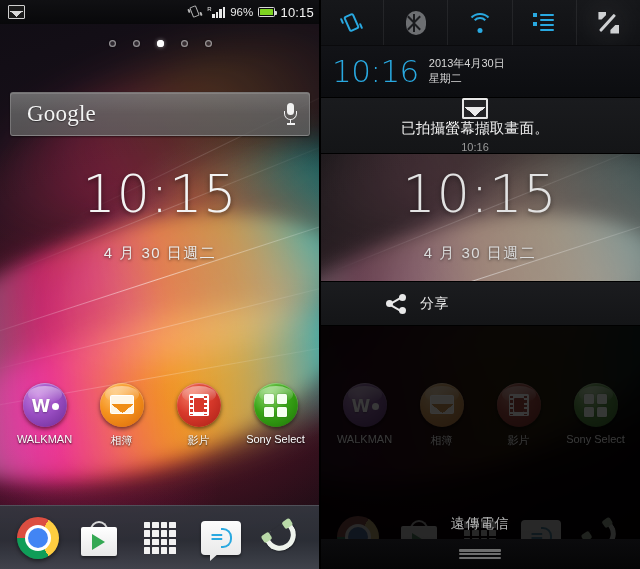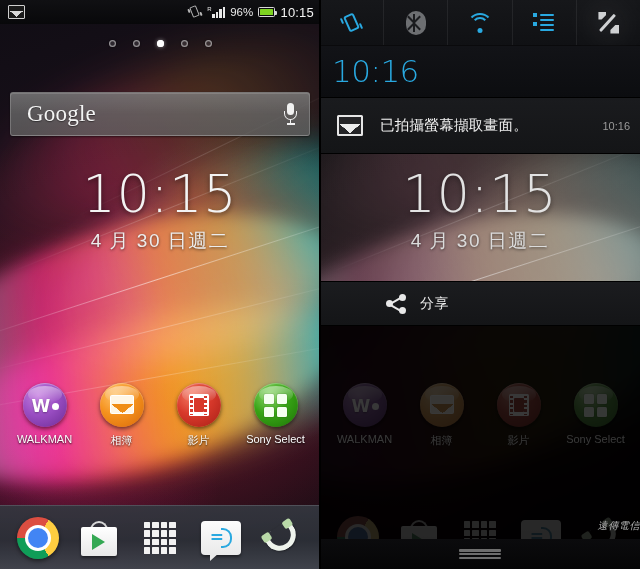--- a/index.html
+++ b/index.html
@@ -116,21 +116,21 @@
   .ic-mic .base{ position:absolute; left:2.5px; top:20.6px; width:8px; height:1.8px; background:#f0f0f0; }
 
   
   .clockw { position:absolute; left:0; top:168px; width:100%; text-align:center; z-index:20; }
   .clockw .t {
     font-size:52px; font-weight:300; color:#f3f3f3; line-height:1;
     letter-spacing:1px; text-shadow:0 2px 5px rgba(0,0,0,.55);
     font-family:"DejaVu Sans", sans-serif;
   }
   .clockw .d {
-    margin-top:8px; font-size:19px; color:#ececec; letter-spacing:1.5px;
+    margin-top:24px; font-size:15px; color:#ececec; letter-spacing:1.5px;
     text-shadow:0 1px 3px rgba(0,0,0,.6);
   }
 
   
   .approw {
     position:absolute; left:0; top:383px; width:100%; z-index:20;
     display:flex; justify-content:space-around; padding:0 6px;
   }
   .app { width:72px; display:flex; flex-direction:column; align-items:center; gap:6px; }
   .app .lbl { font-size:11px; color:#fdfdfd; text-shadow:0 1px 2px rgba(0,0,0,.85); white-space:nowrap; }
@@ -289,21 +289,21 @@
   .nhead .dates span { font-size:11px; color:#d8d8d8; line-height:1.25; }
   .clearbtn { margin-left:auto; padding:8px 18px; font-size:13px; color:#f0f0f0;
               background:linear-gradient(180deg,#3a3c40 0%,#2a2c30 100%);
               border:1px solid #4a4c50; border-radius:2px; cursor:pointer;
               box-shadow:inset 0 1px 0 rgba(255,255,255,.08); }
 
   
   .notif { position:absolute; left:0; top:98px; width:100%; height:56px; z-index:40;
            display:flex; align-items:center; padding:0 10px 0 0;
            background:linear-gradient(180deg,#1a1b1e 0%,#141517 100%);
-           border-bottom:1px solid #000; }
+           border-bottom:1px solid #000;flex-direction:column; }
   .notif .iconbox { width:60px; display:flex; align-items:center; justify-content:center; }
   .ic-photo-n { width:26px; height:21px; border:2px solid #e6e6e6; border-radius:1.5px;
                 position:relative; overflow:hidden; background:#242427; }
   .ic-photo-n::after{ content:""; position:absolute; left:1px; bottom:1px; width:20px; height:9px;
       background:
         linear-gradient(to top right, transparent 46%, #ececec 47%) no-repeat left bottom/11px 9px,
         linear-gradient(to top left, transparent 46%, #ececec 47%) no-repeat right bottom/11px 9px;}
   .notif .ntext { flex:1; font-size:14.5px; color:#f2f2f2; letter-spacing:.3px; }
   .notif .ntime { font-size:11px; color:#9a9a9a; }
 
@@ -320,22 +320,22 @@
               border-bottom:1px solid #000; }
   .ic-share { width:20px; height:20px; position:relative; }
   .ic-share i { position:absolute; width:7px; height:7px; border-radius:50%; background:#e8e8e8; }
   .ic-share .n1 { right:0; top:0; } .ic-share .n2 { left:0; top:6.5px; } .ic-share .n3 { right:0; bottom:0; }
   .ic-share .e1, .ic-share .e2 { position:absolute; height:1.8px; background:#e8e8e8; width:13px; left:3px; }
   .ic-share .e1 { top:6px; transform:rotate(-30deg); }
   .ic-share .e2 { top:13px; transform:rotate(30deg); }
   .sharebar .lbl { font-size:14px; color:#efefef; letter-spacing:.4px; }
 
   
-  .carrier { position:absolute; left:0; bottom:36px; width:100%; text-align:right;
-             font-size:10px; color:#b5b5b5; z-index:40; letter-spacing:.6px;font-style:italic; }
+  .carrier { position:absolute; left:0; bottom:36px; width:100%; text-align:center;
+             font-size:14px; color:#b5b5b5; z-index:40; letter-spacing:.6px; }
   .handlebar { position:absolute; left:0; bottom:0; width:100%; height:30px; z-index:42;
                background:linear-gradient(180deg,#0b0b0d 0%,#050506 100%);
                display:flex; align-items:center; justify-content:center; cursor:grab; }
   .handlebar .grip { width:42px; height:10px; display:flex; flex-direction:column; justify-content:space-between; }
   .handlebar .grip span { display:block; height:2.5px; background:#6e6e6e; border-radius:1px; }
 
   .divider { position:absolute; left:319px; top:0; width:2px; height:569px; background:#000; z-index:60; }
 </style>
 </head>
 <body>
@@ -615,20 +615,24 @@
           <span class="w1"></span>
             <span class="w2"></span>
             <span class="h1"></span>
             <span class="h2"></span>
         </span>
       </div>
     </div>
 
     <div class="nhead">
       <span class="bigtime">10:16</span>
+      <span class="dates">
+        <span>2013年4月30日</span>
+        <span>星期二</span>
+      </span>
     </div>
 
     <div class="notif">
       <span class="iconbox">
         <span class="ic-photo-n"></span>
       </span>
       <span class="ntext">已拍攝螢幕擷取畫面。</span>
       <span class="ntime">10:16</span>
     </div>
 

